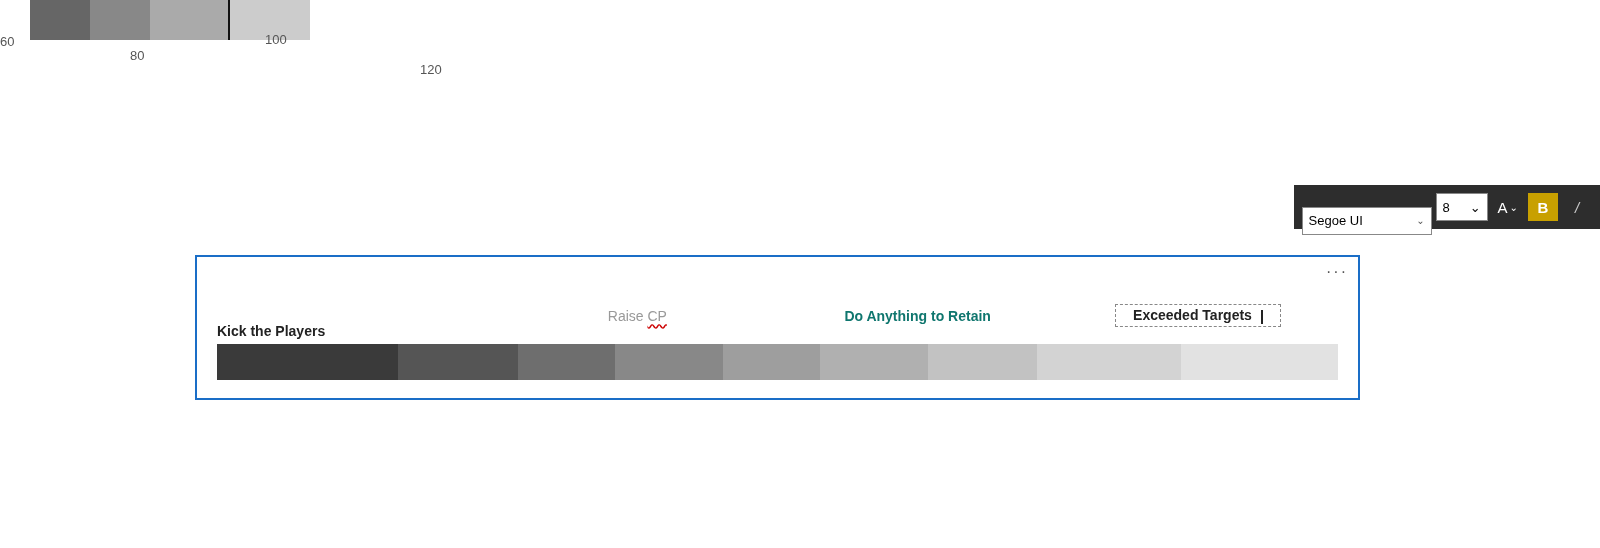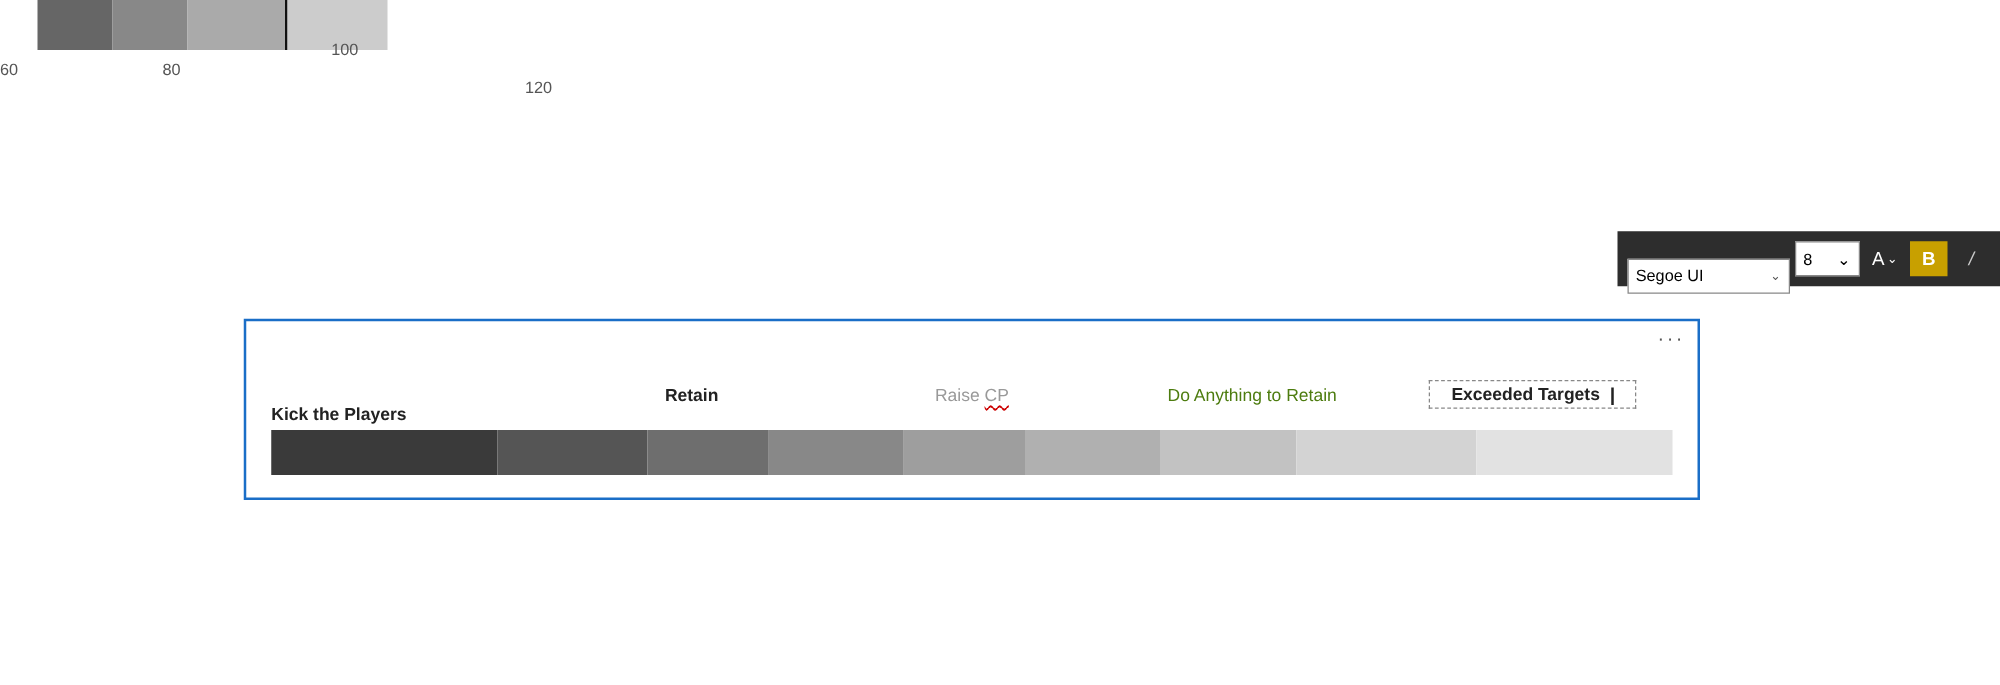--- a/index.html
+++ b/index.html
@@ -201,21 +201,21 @@
 <body>
 
 <div class="chart-area">
   <div class="swatches">
     <div class="swatch" style="width:60px;background:#666;"></div>
     <div class="swatch" style="width:60px;background:#888;"></div>
     <div class="swatch" style="width:80px;background:#aaa;border-right:2.5px solid #111;"></div>
     <div class="swatch" style="width:80px;background:#ccc;"></div>
   </div>
 
-  <span class="axis-label" style="left:0px;top:48px;">60</span>
+  <span class="axis-label" style="left:0px;top:34px;">60</span>
   <span class="axis-label" style="left:130px;top:48px;">80</span>
   <span class="axis-label" style="left:265px;top:32px;">100</span>
   <span class="axis-label" style="left:420px;top:62px;">120</span>
 </div>
 
 <div class="toolbar">
   <div class="font-select">
     <span>Segoe UI</span>
     <span class="chevron">⌄</span>
   </div>
@@ -240,30 +240,27 @@
   <div class="more-btn">
     <span>···</span>
   </div>
 
   <div class="legend-row">
 
     <div class="legend-item first">
       <span style="font-weight:bold;font-size:14px;color:#222;">Kick the Players</span>
     </div>
 
-    <div class="legend-item">
-      <span style="font-weight:bold;font-size:14px;color:#222;">Retain</span>
-    </div>
 
     <div class="legend-item muted">
       <span style="font-size:14px;color:#999;">Raise <span style="text-decoration:underline;text-decoration-color:#cc0000;text-decoration-style:wavy;text-underline-offset:3px;">CP</span></span>
     </div>
 
     <div class="legend-item muted">
-      <span style="font-size:14px;color:#4d7c0f;">Do Anything to Retain</span>
+      <span style="font-size:14px;color:#0f766e;font-weight:bold;">Do Anything to Retain</span>
     </div>
 
     <div class="legend-item editing">
       <div class="legend-item-editing-box">
         <span>Exceeded Targets</span>
         <span style="border-right:2px solid #222;margin-left:1px;height:14px;display:inline-block;vertical-align:middle;">&nbsp;</span>
       </div>
     </div>
 
   </div>

